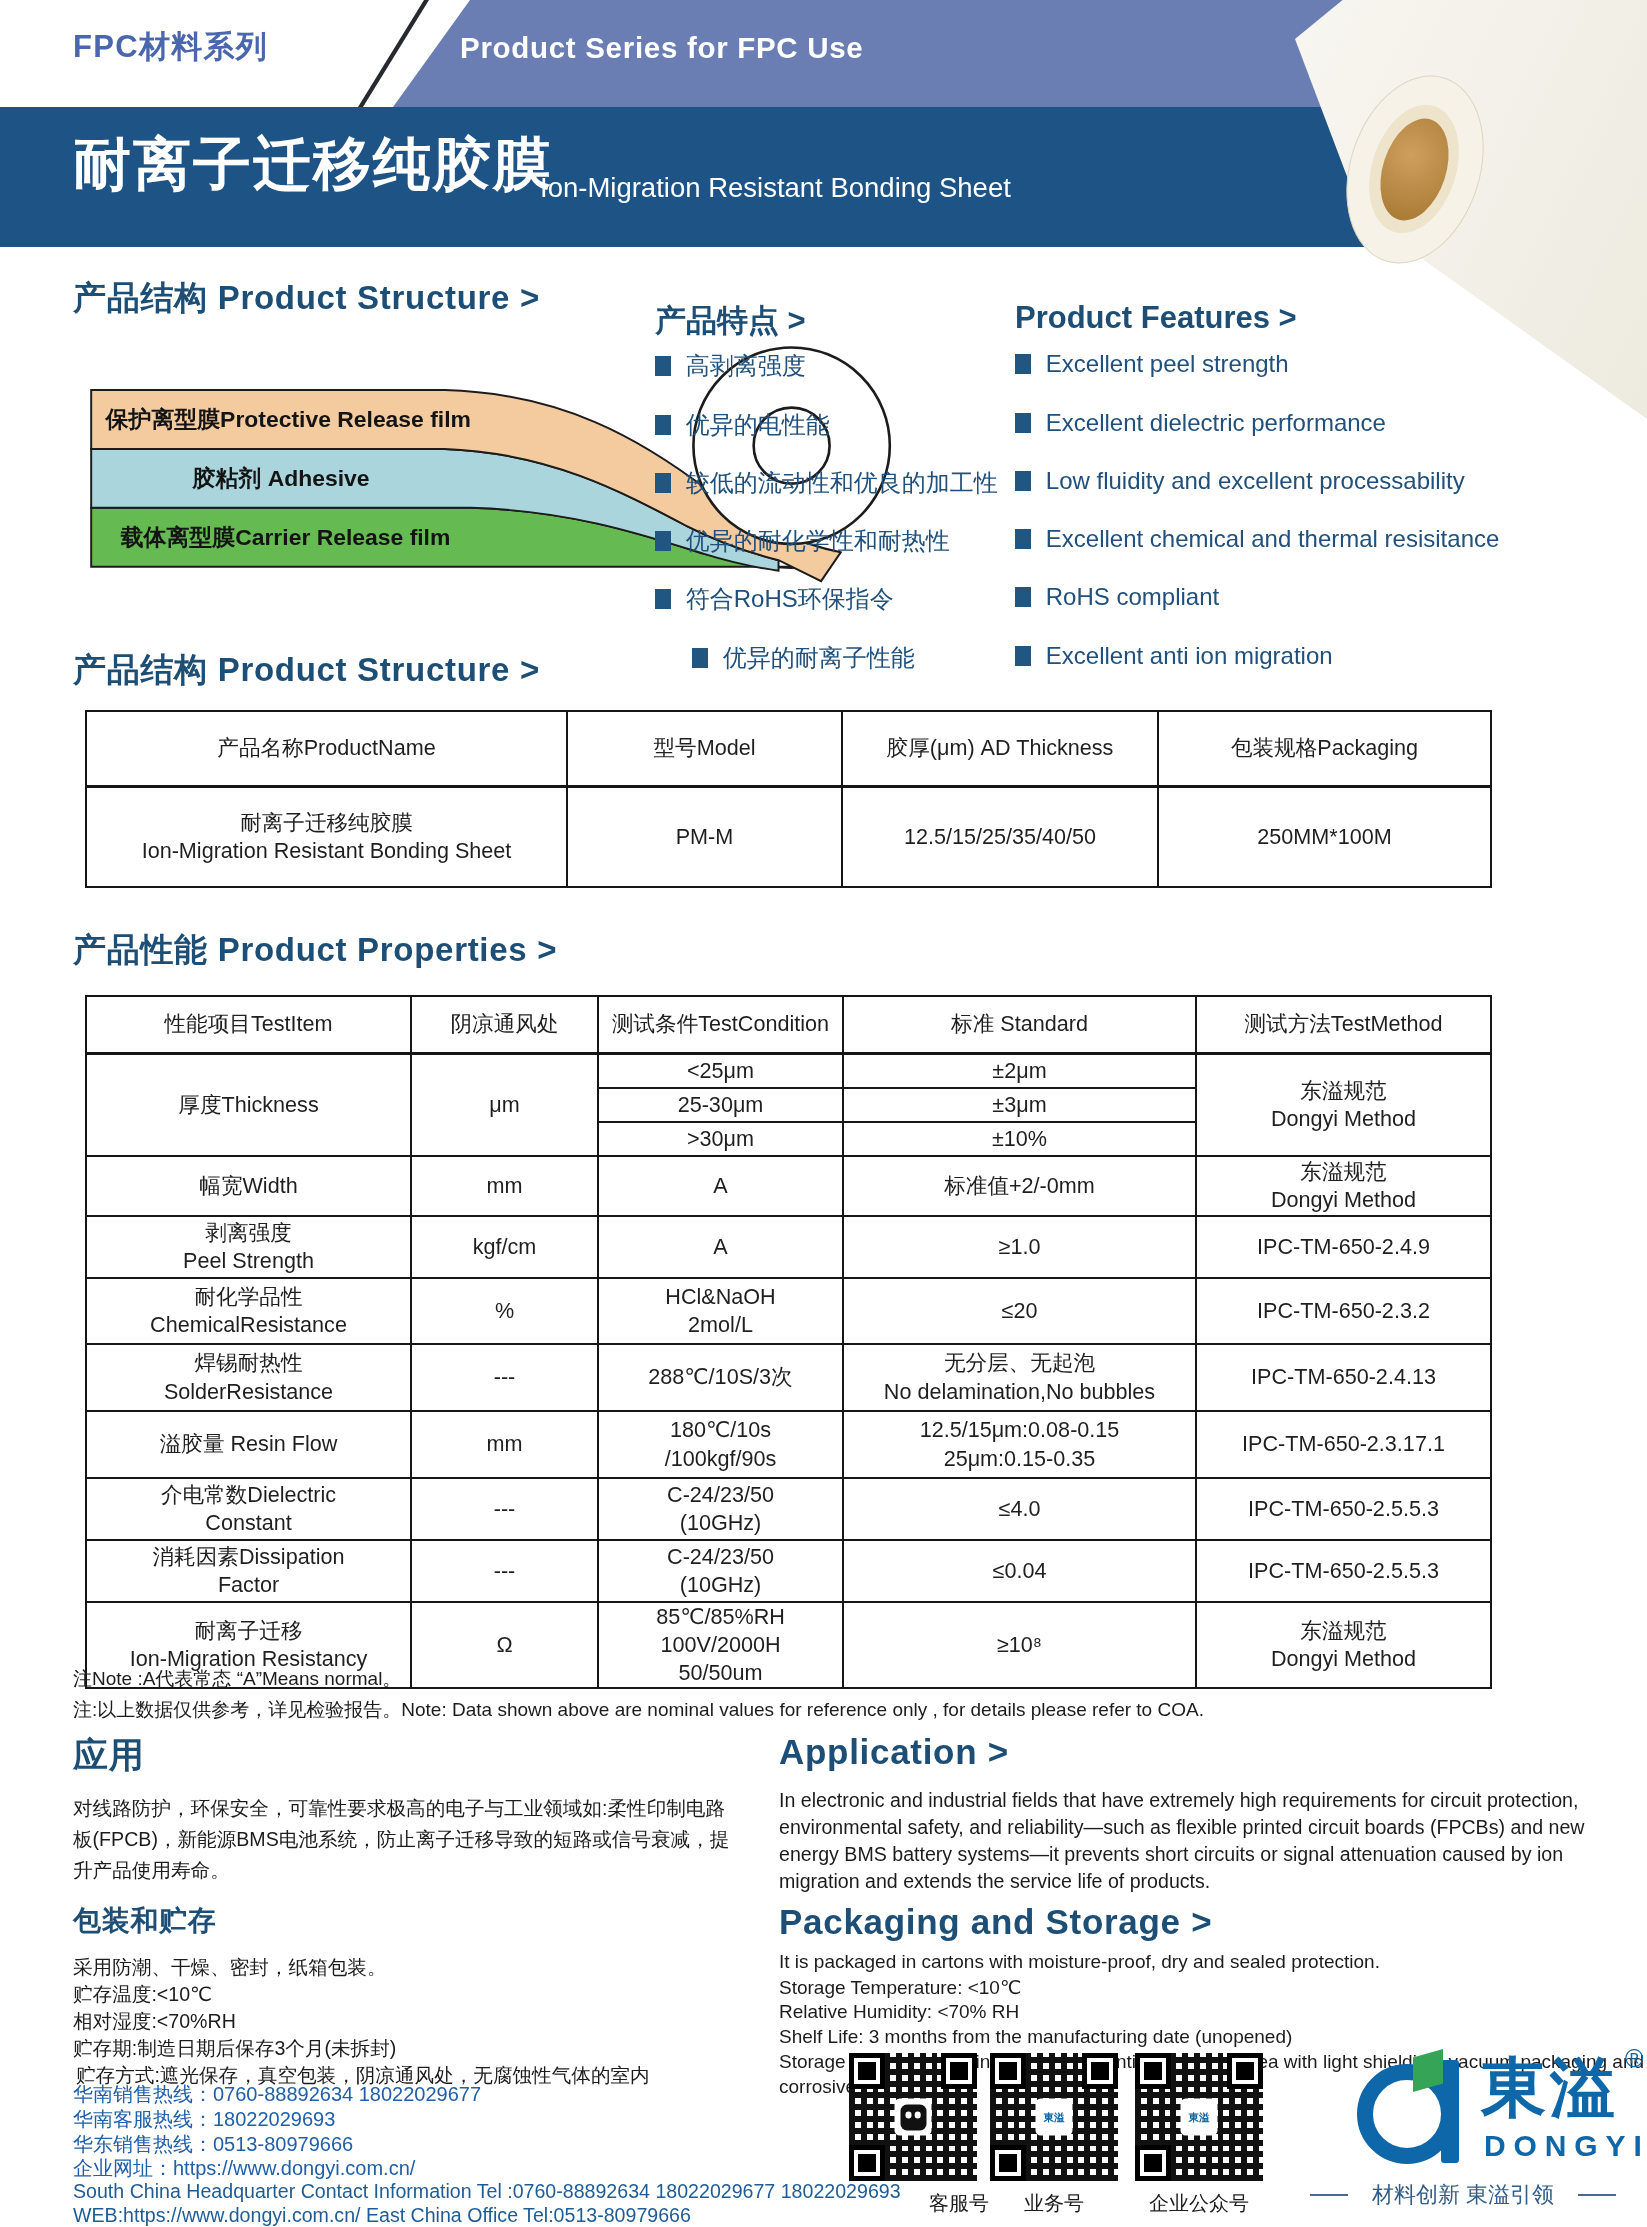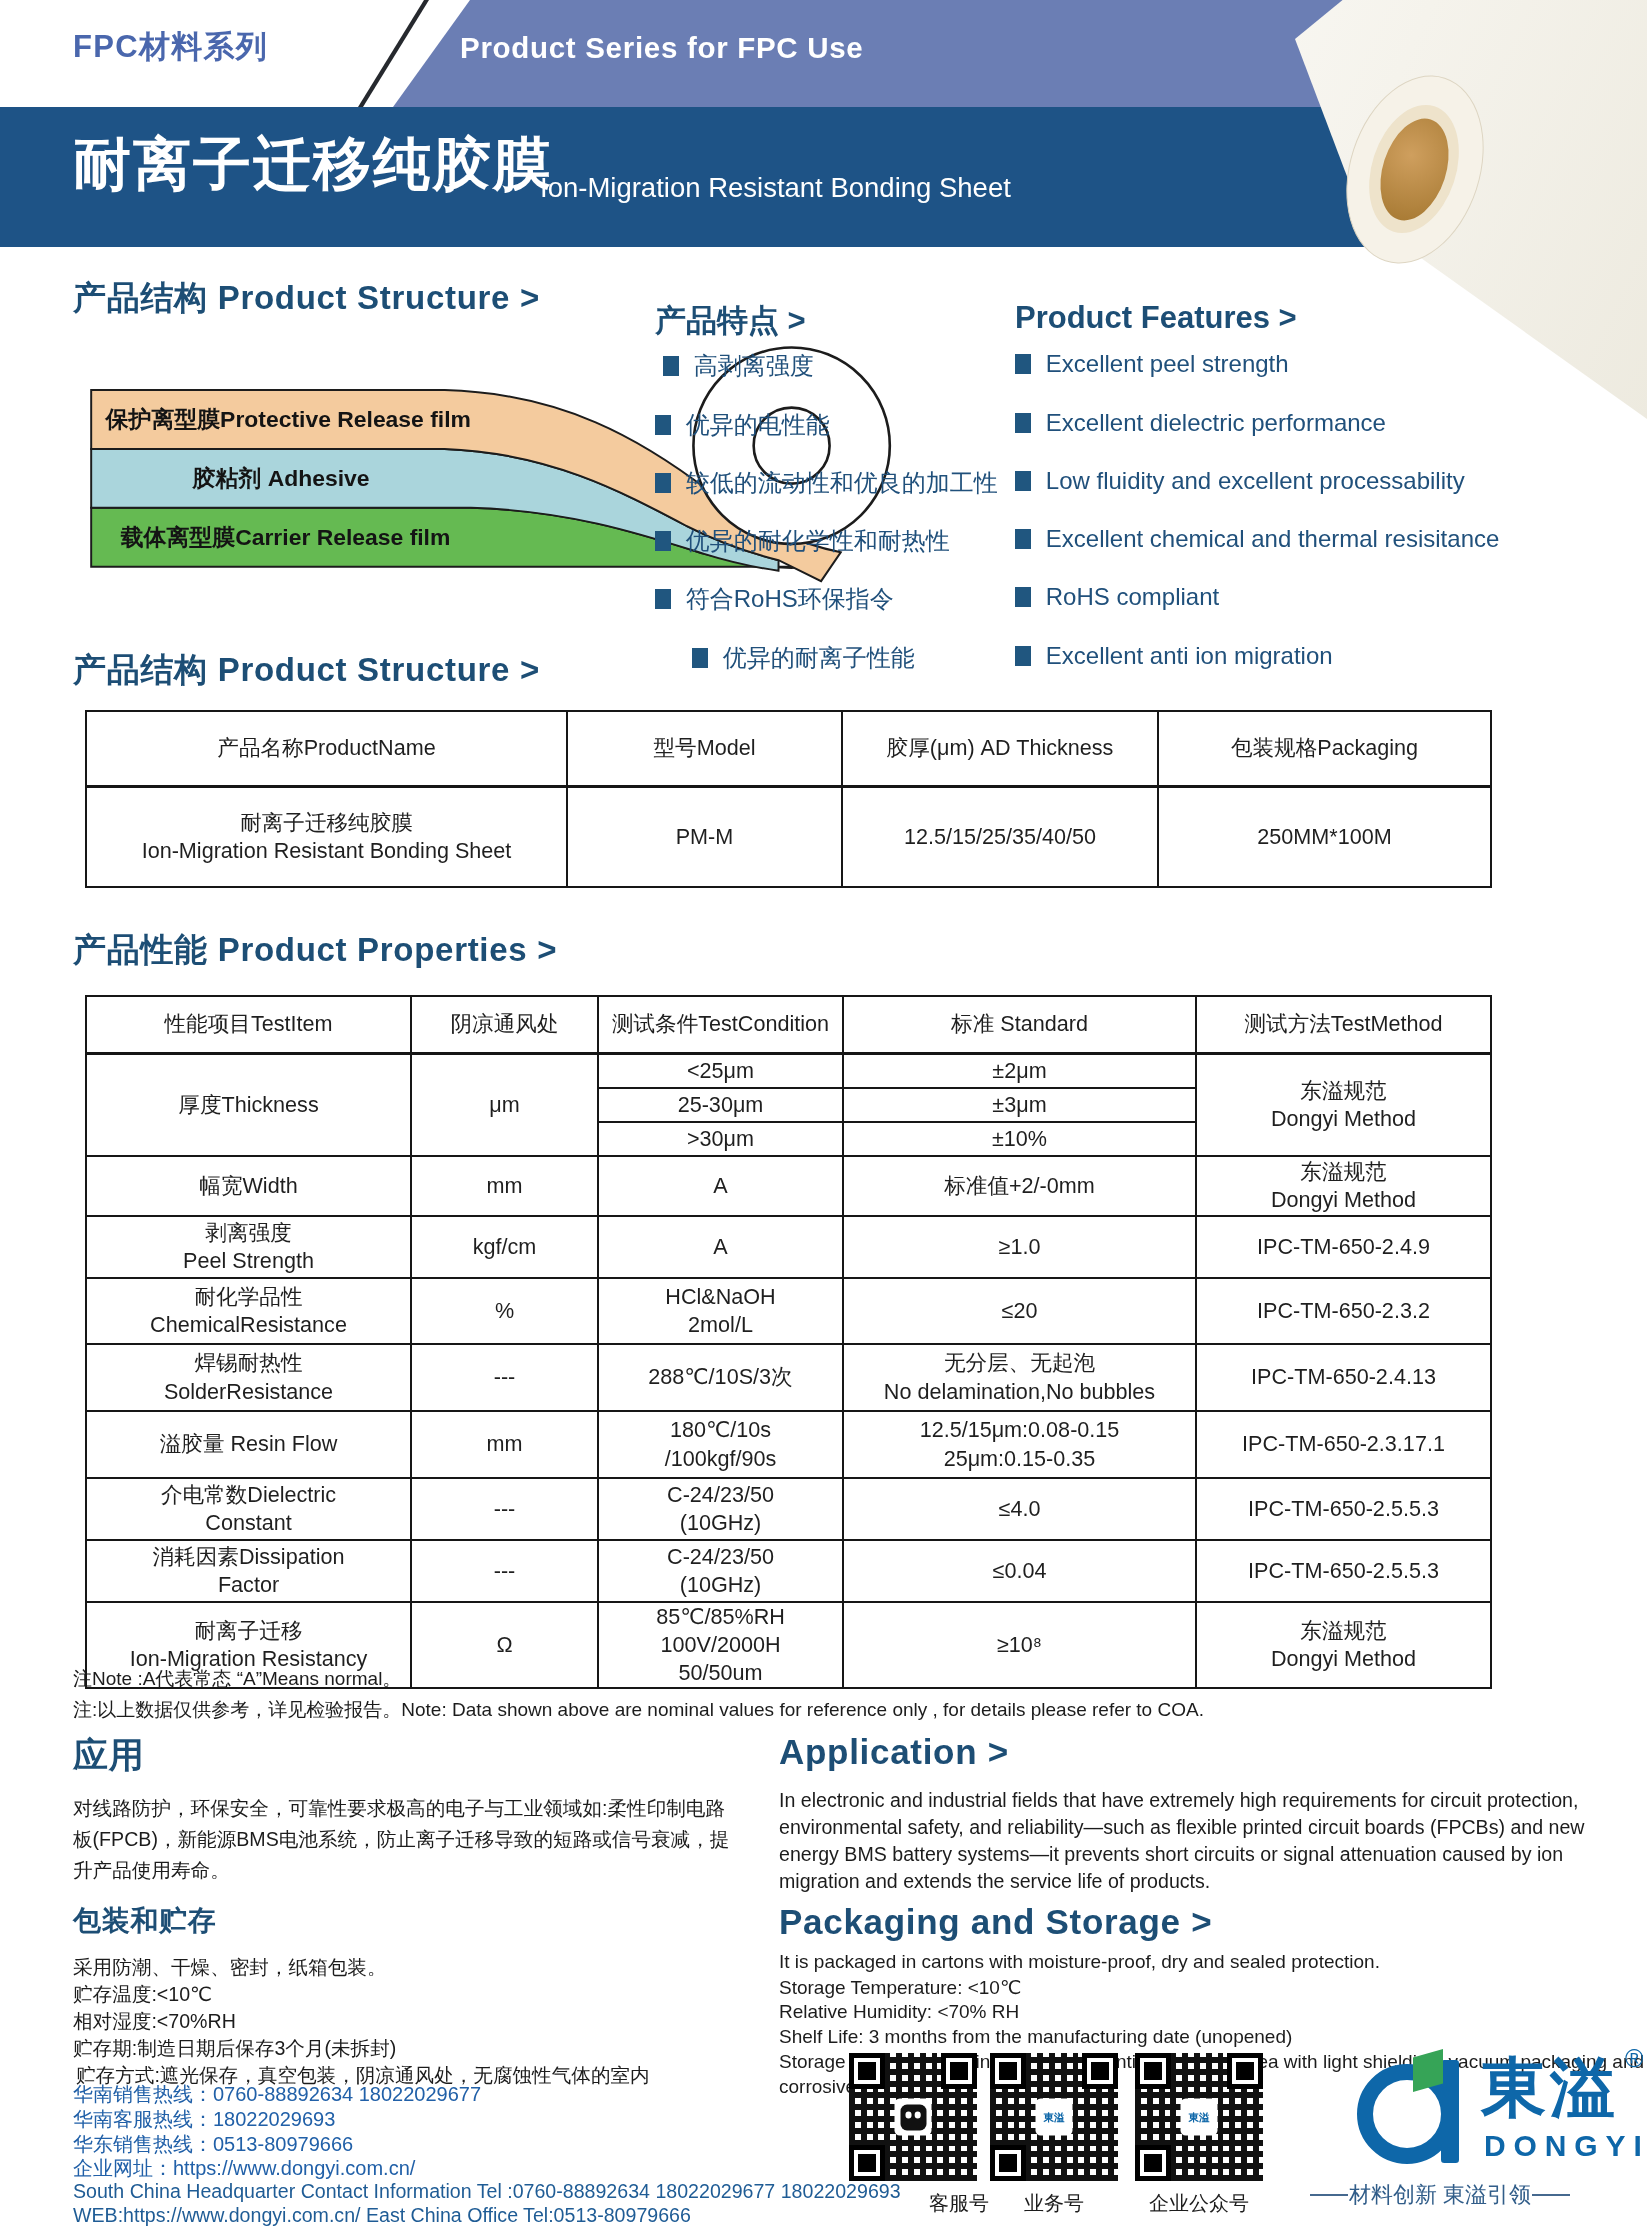--- a/index.html
+++ b/index.html
@@ -76,21 +76,21 @@
 
   
   .logo-mark{position:absolute;left:1357px;top:2049px;width:115px;height:118px;}
   .ring{position:absolute;left:0;bottom:2.6px;width:68px;height:68px;border:16.4px solid #0e67a9;border-radius:50%;}
   .stem{position:absolute;left:84px;top:10.5px;width:17.7px;height:103px;background:#0e67a9;border-radius:3.3px;}
   .flag{position:absolute;left:56px;top:0;width:30px;height:43px;background:#36a457;
         clip-path:polygon(0 20%,100% 0,100% 80%,0 100%);}
   .brand-cn{position:absolute;left:1481px;top:2044px;font-size:65px;font-weight:bold;color:#0e67a9;letter-spacing:3.9px;}
   .brand-reg{position:absolute;left:1625px;top:2044px;font-size:25px;color:#0e67a9;}
   .brand-en{position:absolute;left:1484px;top:2129px;font-size:30px;font-weight:bold;color:#0e67a9;letter-spacing:7.9px;}
-  .tagline{position:absolute;left:1310px;top:2180px;width:327px;display:flex;align-items:center;gap:1px;}
+  .tagline{position:absolute;left:1310px;top:2180px;width:327px;display:flex;align-items:center;gap:24px;}
   .tag-rule{flex:0 0 38px;height:2.6px;background:#46698f;}
   .tag-txt{font-size:22px;color:#315d89;font-weight:500;white-space:nowrap;}
 
   .svg-diagram{position:absolute;left:65px;top:331px;}
 </style>
 </head>
 <body>
 
 <div id="page">
 
@@ -115,21 +115,21 @@
     <circle cx="1110" cy="175" r="150" fill="#ffffff" stroke="#1c1c1c" stroke-width="4"></circle>
     <circle cx="1110" cy="175" r="58" fill="#ffffff" stroke="#1c1c1c" stroke-width="4"></circle>
     <text x="62" y="147" font-size="35" font-weight="600" fill="#141414">保护离型膜Protective Release film</text>
     <text x="330" y="237" font-size="35" font-weight="600" fill="#141414" text-anchor="middle">胶粘剂 Adhesive</text>
     <text x="85" y="327" font-size="35" font-weight="600" fill="#141414">载体离型膜Carrier Release film</text>
   </svg>
 
   <div class="feat-head" style="left:655px;top:300px;">产品特点 &gt;</div>
   <div class="feat-head" style="left:1015px;top:300px;">Product Features &gt;</div>
 
-  <div class="feat-item" style="left:655px;top:350px;margin-left:8px;">
+  <div class="feat-item" style="left:655px;top:350px;">
       <span class="bullet"></span>
       <span class="feat-txt">高剥离强度</span>
     </div>
   <div class="feat-item" style="left:655px;top:409px;">
       <span class="bullet"></span>
       <span class="feat-txt">优异的电性能</span>
     </div>
   <div class="feat-item" style="left:655px;top:467px;">
       <span class="bullet"></span>
       <span class="feat-txt">较低的流动性和优良的加工性</span>

